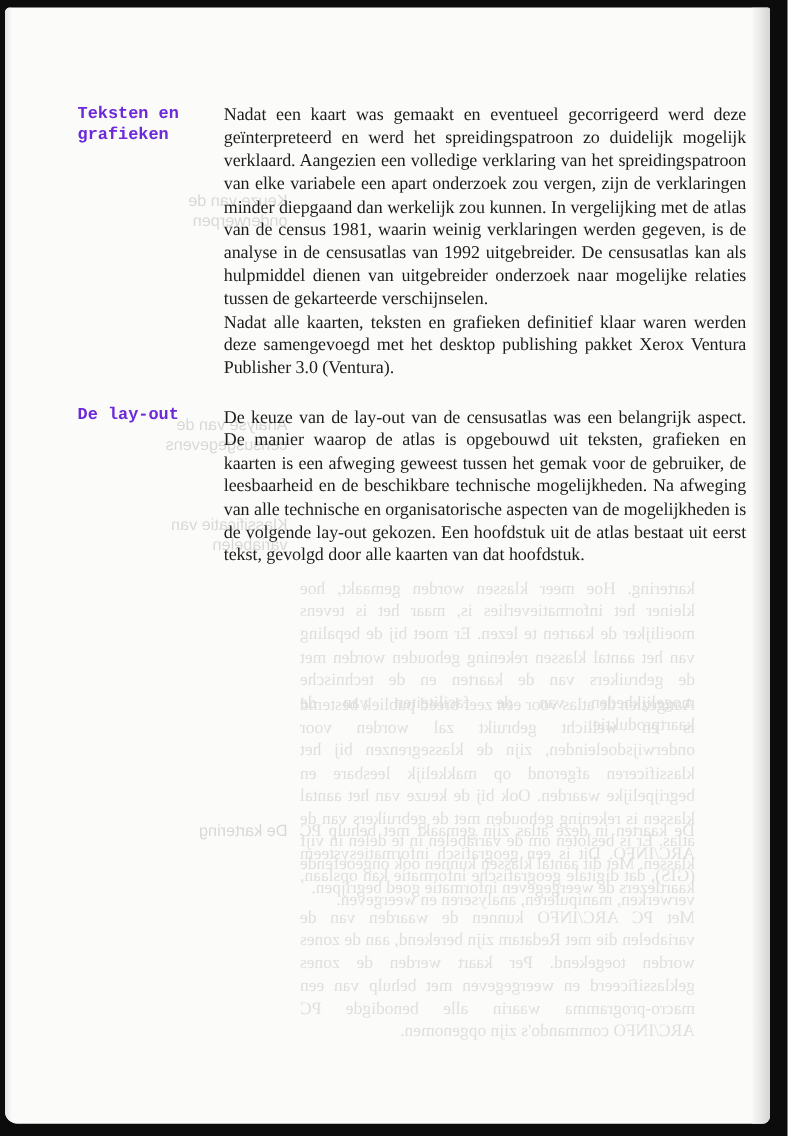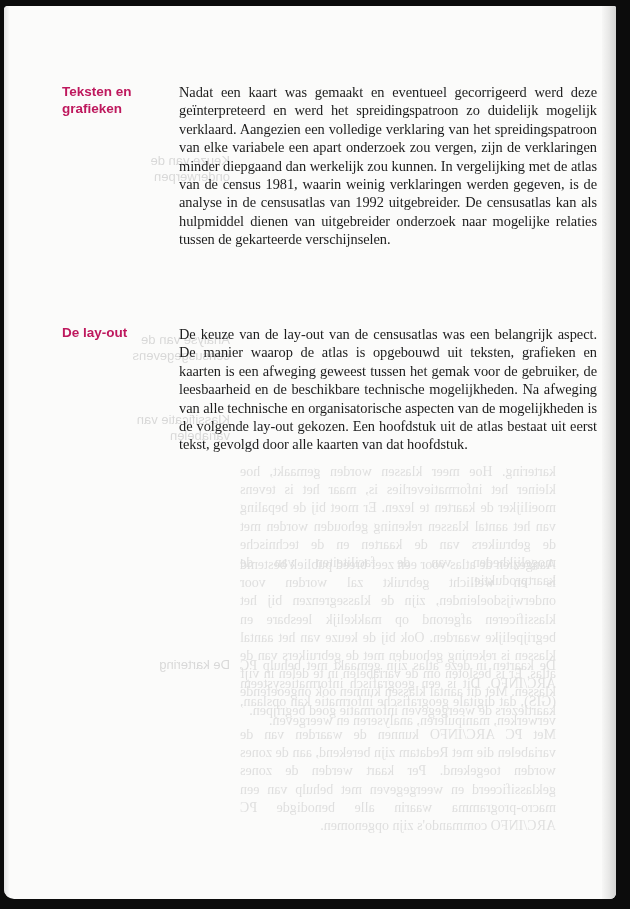--- a/index.html
+++ b/index.html
@@ -29,22 +29,22 @@
   }
   .ghost .g-head {
     position: absolute; left: 386px; width: 140px; font-family: "Liberation Sans", sans-serif;
     font-size: 13px; line-height: 16px; color: #bdbdbd;
   }
   .section {
     position: absolute; left: 0; width: 612px;
   }
   .margin-heading {
     position: absolute; left: 58px; width: 110px;
-    font-family: Liberation Sans, sans-serif; font-weight: bold; font-size: 13.5px;
-    line-height: 16.5px; color: #be185d;
+    font-family: Liberation Mono, monospace; font-weight: bold; font-size: 13.5px;
+    line-height: 16.5px; color: #6d28d9;
   }
   .body-text {
     position: absolute; left: 175px; width: 418px;
   }
   .para {
     margin: 0; font-size: 14.4px; line-height: 18.4px; color: #1c1c1c;
     text-align: justify; text-align-last: left; letter-spacing: -0.05px;
   }
   .page-number {
     position: absolute; left: 0; width: 612px; top: 847px; text-align: center;
@@ -65,20 +65,21 @@
     <div class="g-body" style="top:457px">kartering. Hoe meer klassen worden gemaakt, hoe kleiner het informatieverlies is, maar het is tevens moeilijker de kaarten te lezen. Er moet bij de bepaling van het aantal klassen rekening gehouden worden met de gebruikers van de kaarten en de technische mogelijkheden van de faciliteiten van de kaartproduktie.</div>
     <div class="g-body" style="top:550px">Aangezien de atlas voor een zeer breed publiek bestemd is en wellicht gebruikt zal worden voor onderwijsdoeleinden, zijn de klassegrenzen bij het klassificeren afgerond op makkelijk leesbare en begrijpelijke waarden. Ook bij de keuze van het aantal klassen is rekening gehouden met de gebruikers van de atlas. Er is besloten om de variabelen in te delen in vijf klassen. Met dit aantal klassen kunnen ook ongeoefende kaartlezers de weergegeven informatie goed begrijpen.</div>
     <div class="g-body" style="top:651px">De kaarten in deze atlas zijn gemaakt met behulp PC ARC/INFO. Dit is een geografisch informatiesysteem (GIS), dat digitale geografische informatie kan opslaan, verwerken, manipuleren, analyseren en weergeven.</div>
     <div class="g-body" style="top:720px">Met PC ARC/INFO kunnen de waarden van de variabelen die met Redatam zijn berekend, aan de zones worden toegekend. Per kaart werden de zones geklassificeerd en weergegeven met behulp van een macro-programma waarin alle benodigde PC ARC/INFO commando's zijn opgenomen.</div>
   </div>
 
   <div class="section" style="top:77px">
     <div class="margin-heading" style="top:1px">Teksten en grafieken</div>
     <div class="body-text">
       <p class="para">Nadat een kaart was gemaakt en eventueel gecorrigeerd werd deze geïnterpreteerd en werd het spreidingspatroon zo duidelijk mogelijk verklaard. Aangezien een volledige verklaring van het spreidingspatroon van elke variabele een apart onderzoek zou vergen, zijn de verklaringen minder diepgaand dan werkelijk zou kunnen. In vergelijking met de atlas van de census 1981, waarin weinig verklaringen werden gegeven, is de analyse in de censusatlas van 1992 uitgebreider. De censusatlas kan als hulpmiddel dienen van uitgebreider onderzoek naar mogelijke relaties tussen de gekarteerde verschijnselen.</p>
+      <p class="para">Nadat alle kaarten, teksten en grafieken definitief klaar waren werden deze samengevoegd met het desktop publishing pakket Xerox Ventura Publisher 3.0 (Ventura).</p>
     </div>
   </div>
 
   <div class="section" style="top:319px">
     <div class="margin-heading" style="top:0">De lay-out</div>
     <div class="body-text">
       <p class="para">De keuze van de lay-out van de censusatlas was een belangrijk aspect. De manier waarop de atlas is opgebouwd uit teksten, grafieken en kaarten is een afweging geweest tussen het gemak voor de gebruiker, de leesbaarheid en de beschikbare technische mogelijkheden. Na afweging van alle technische en organisatorische aspecten van de mogelijkheden is de volgende lay-out gekozen. Een hoofdstuk uit de atlas bestaat uit eerst tekst, gevolgd door alle kaarten van dat hoofdstuk.</p>
     </div>
   </div>
 

